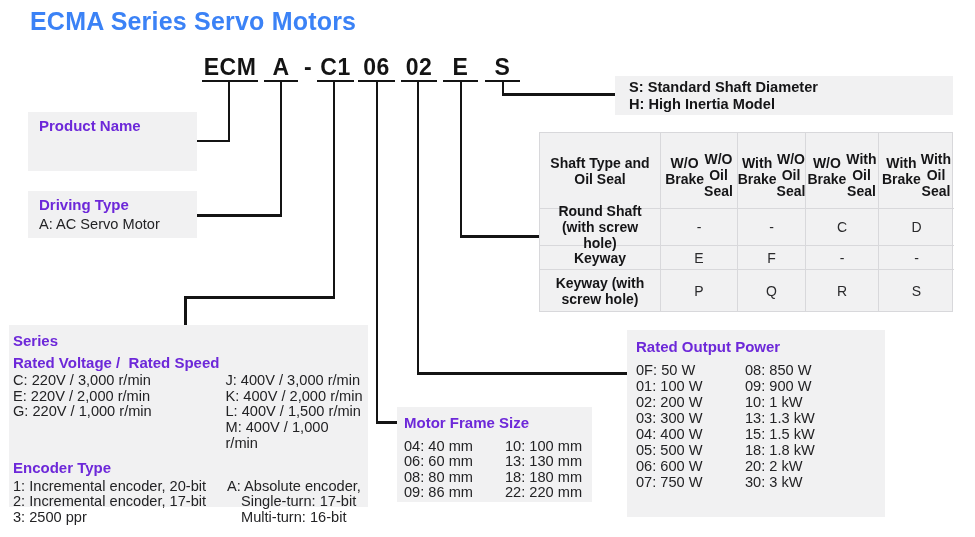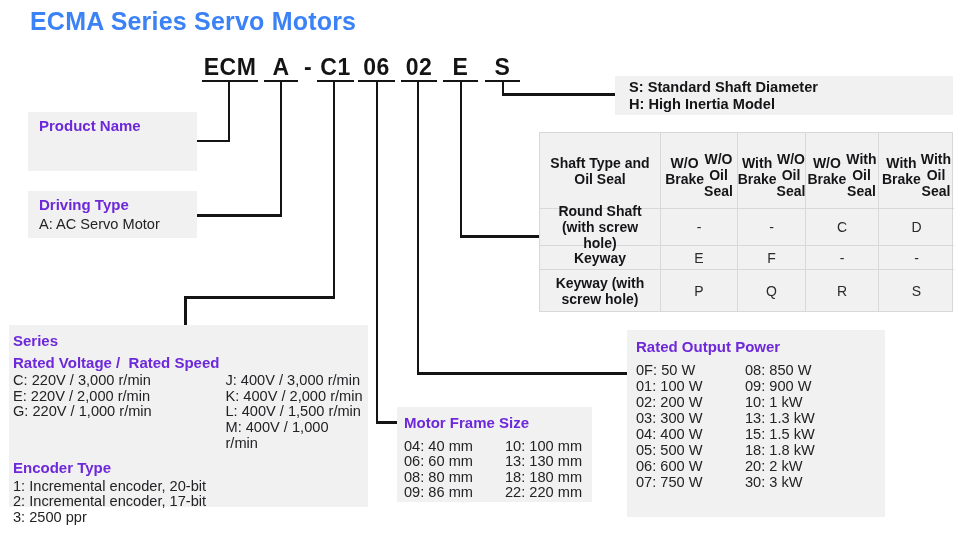--- a/index.html
+++ b/index.html
@@ -104,20 +104,25 @@
           <div>M: 400V / 1,000 r/min</div>
         </div>
     </div>
     <div class="box-title" style="margin-top:9px;">Encoder Type</div>
     <div class="cols" style="margin-top:3px;">
       <div class="col" style="width:214px;">
           <div>1: Incremental encoder, 20-bit</div>
           <div>2: Incremental encoder, 17-bit</div>
           <div>3: 2500 ppr</div>
         </div>
+      <div class="col indent-follow">
+          <div>A: Absolute encoder,</div>
+          <div>Single-turn: 17-bit</div>
+          <div>Multi-turn: 16-bit</div>
+        </div>
     </div>
   </div>
 
   <div class="box" style="left:397px;top:407px;width:195px;height:95px;padding:8px 7px;">
     <div class="box-title">Motor Frame Size</div>
     <div class="cols" style="margin-top:8px;">
       <div class="col" style="width:101px;">
           <div>04: 40 mm</div>
           <div>06: 60 mm</div>
           <div>08: 80 mm</div>

